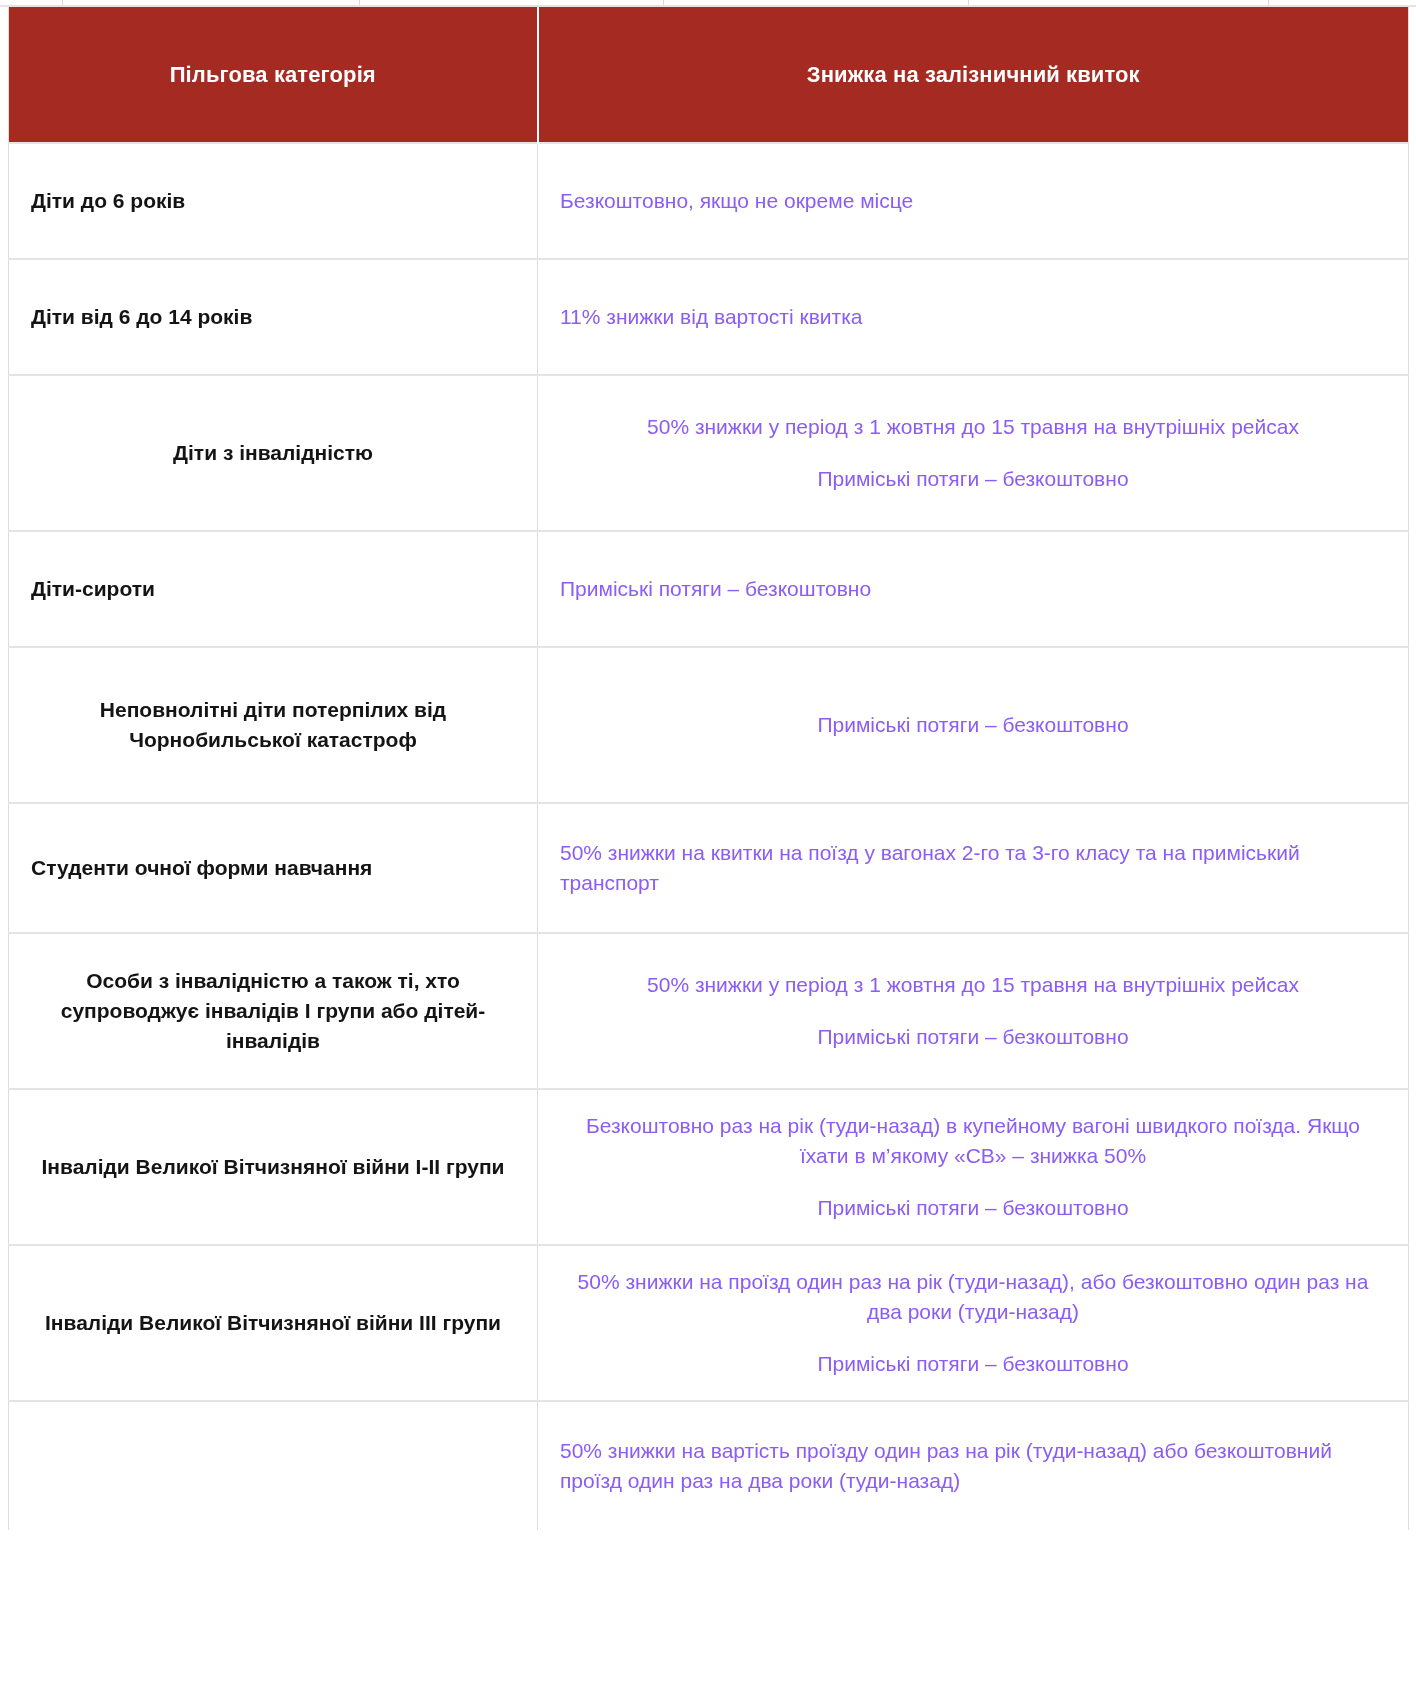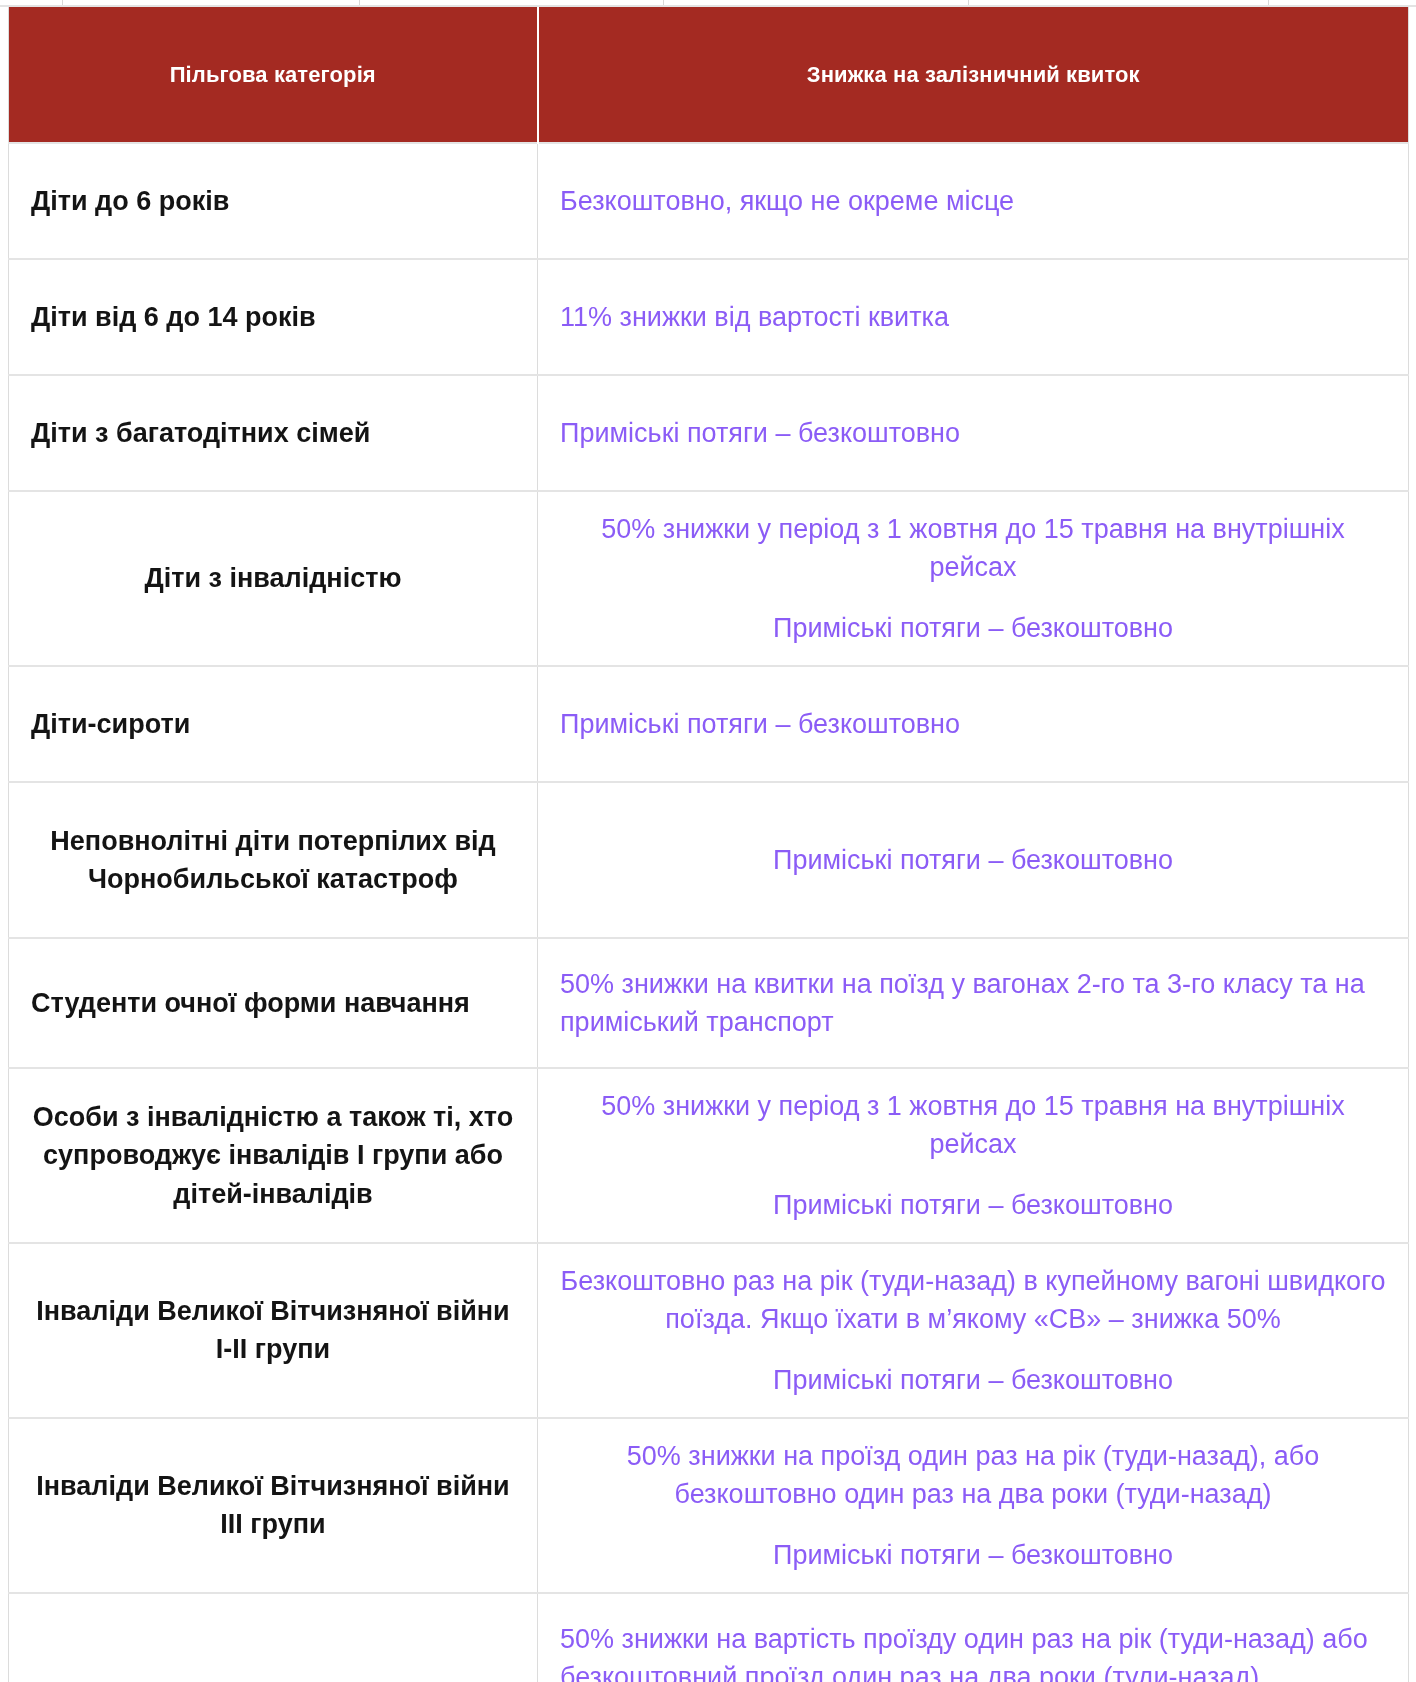--- a/index.html
+++ b/index.html
@@ -78,21 +78,21 @@
   }
   thead th.th-category {
     border-right: 2px solid #ffffff;
   }
 
   tbody td {
     border-top: 2px solid #e4e4e4;
     border-bottom: 0;
     vertical-align: middle;
     padding: 18px 22px;
-    font-size: 27px;
+    font-size: 21px;
     line-height: 1.42;
   }
   tbody tr:first-child td {
     border-top: 2px solid #e4e4e4;
   }
   tbody td.cell-category {
     font-weight: bold;
     border-right: 1px solid #dcdcdc;
     color: #141414;
   }
@@ -150,28 +150,20 @@
           </td>
         </tr>
         <tr class="row-h-small">
           <td class="cell-category">
             <span class="cat-text">Діти від 6 до 14 років</span>
           </td>
           <td class="cell-discount">
             <p>11% знижки від вартості квитка</p>
           </td>
         </tr>
-        <tr class="row-h-small">
-          <td class="cell-category">
-            <span class="cat-text">Діти з багатодітних сімей</span>
-          </td>
-          <td class="cell-discount">
-            <p>Приміські потяги – безкоштовно</p>
-          </td>
-        </tr>
         <tr class="row-h-large">
           <td class="cell-category">
             <span class="cat-text">Діти з інвалідністю</span>
           </td>
           <td class="cell-discount">
             <p>50% знижки у період з 1 жовтня до 15 травня на внутрішніх рейсах</p>
             <p>Приміські потяги – безкоштовно</p>
           </td>
         </tr>
         <tr class="row-h-small">

